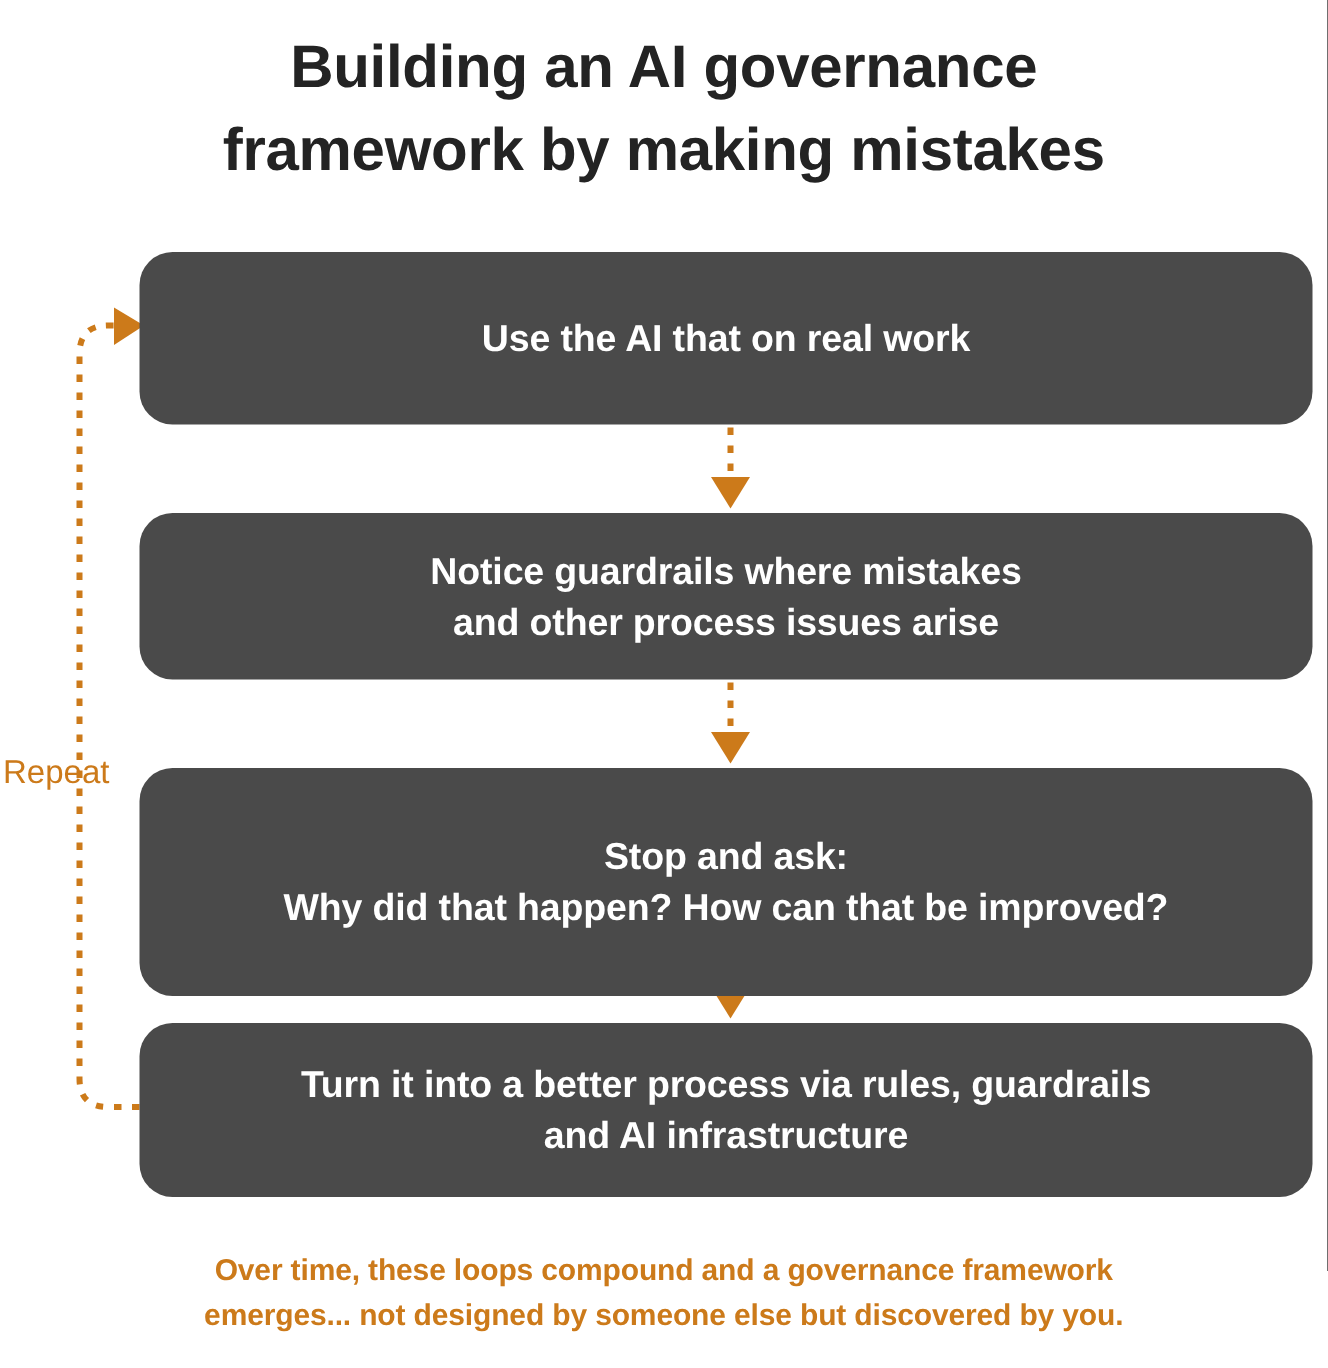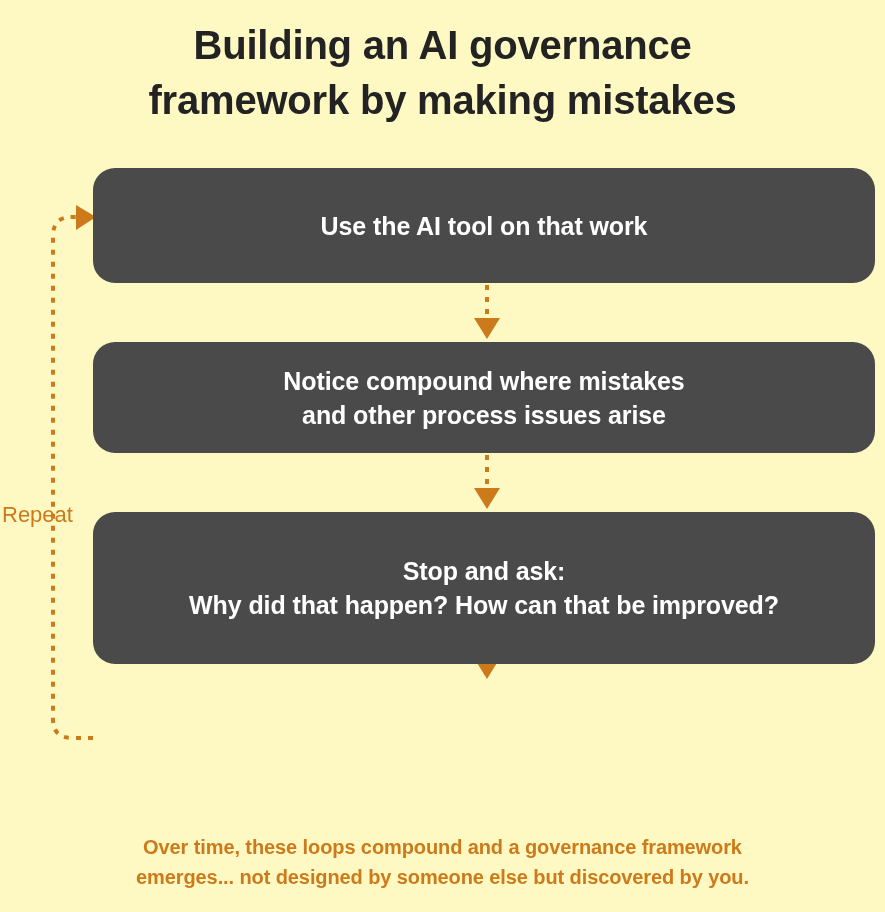--- a/index.html
+++ b/index.html
@@ -9,21 +9,21 @@
     background: #000000;
   }
   body {
     font-family: "Liberation Sans", sans-serif;
     -webkit-font-smoothing: antialiased;
   }
   #canvas {
     position: relative;
     width: 885px;
     height: 912px;
-    background: #fef9c3;
+    background: #ffffff;
     overflow: hidden;
   }
 
   
   .title {
     position: absolute;
     left: 0;
     top: 18px;
     width: 885px;
     text-align: center;
@@ -131,30 +131,34 @@
 
     <g>
       <path d="M 93 738 L 72 738 Q 53 738 53 719 L 53 236 Q 53 217 72 217 L 78 217" fill="none" stroke="#cc7a1a" stroke-width="4" stroke-dasharray="5 7" stroke-linecap="butt"></path>
       <path d="M 76 205 L 76 230 L 96 217 Z" fill="#cc7a1a"></path>
     </g>
   </svg>
 
   <div class="repeat-label">Repeat</div>
 
   <div class="box" id="box-1">
-    <span class="box-label">Use the AI tool on that work</span>
+    <span class="box-label">Use the AI that on real work</span>
   </div>
 
   <div class="box" id="box-2">
-    <span class="box-label">Notice compound where mistakes
+    <span class="box-label">Notice guardrails where mistakes
 and other process issues arise</span>
   </div>
 
   <div class="box" id="box-3">
     <span class="box-label">Stop and ask:
 Why did that happen? How can that be improved?</span>
   </div>
 
+  <div class="box" id="box-4">
+    <span class="box-label">Turn it into a better process via rules, guardrails
+and AI infrastructure</span>
+  </div>
 
   <div class="caption">Over time, these loops compound and a governance framework
 emerges... not designed by someone else but discovered by you.</div>
 
 </div>
 
 </body></html>

